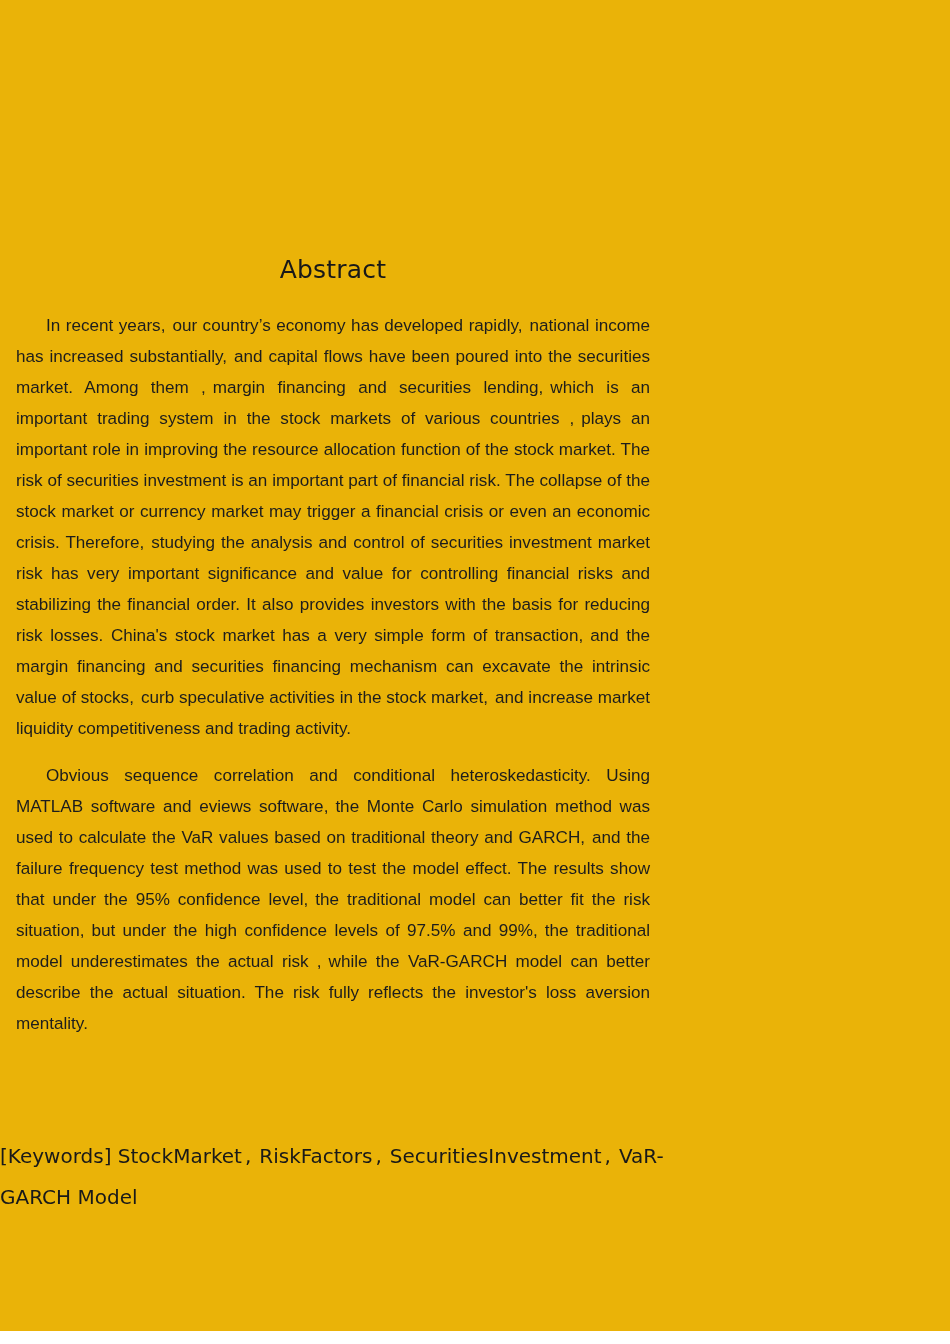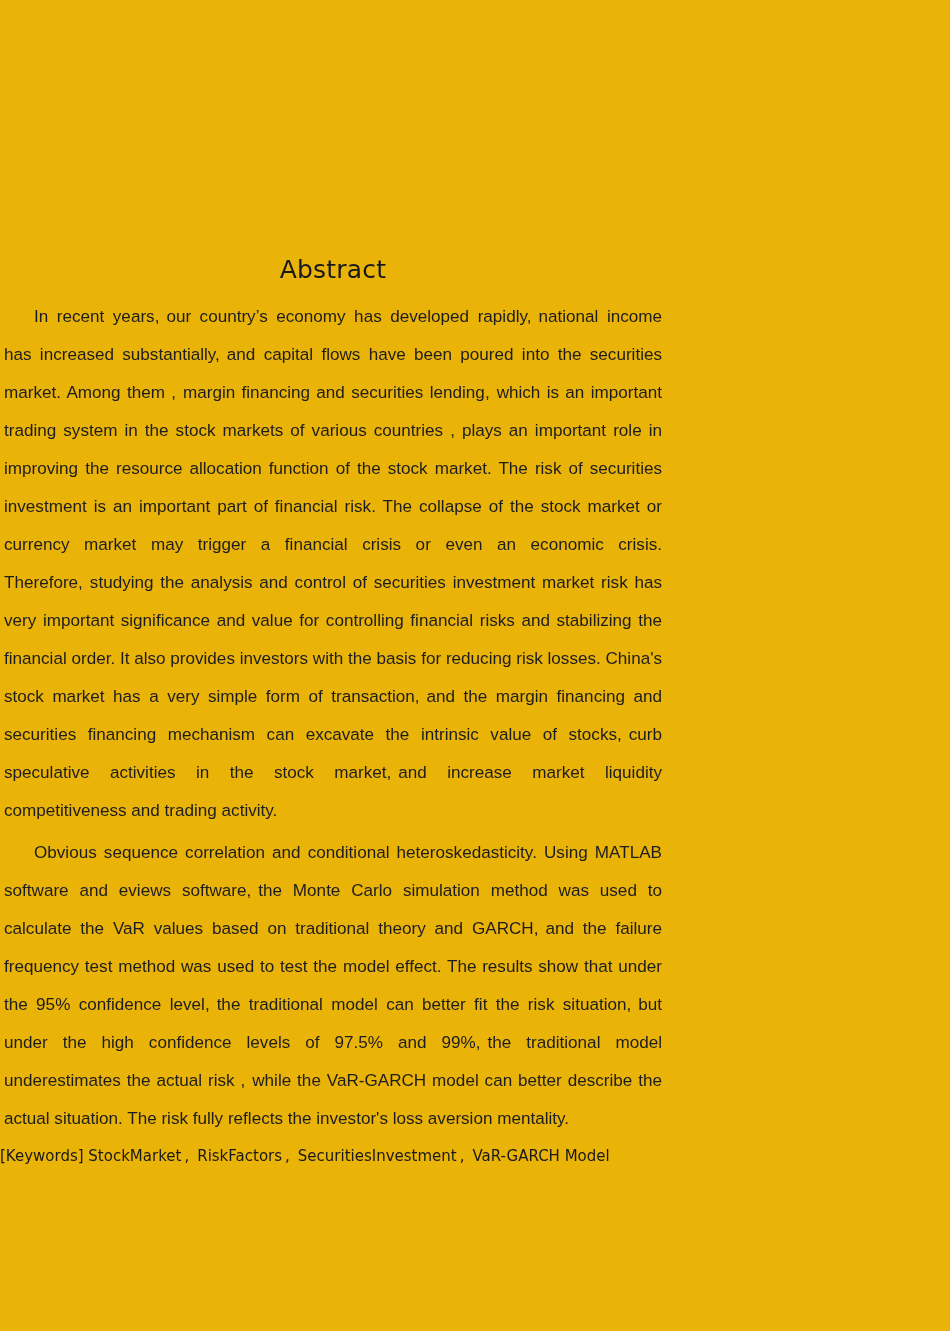--- a/index.html
+++ b/index.html
@@ -40,25 +40,25 @@
   }
 
   .body-block {
     position: absolute;
     top: 294px;
     left: 0;
     width: 666px;
   }
 
   p.para {
-    margin: 4px;
+    margin: 16px;
     padding: 0;
     font-family: "Liberation Sans", sans-serif;
     font-size: 17.1px;
-    line-height: 38px;
+    line-height: 31px;
     text-align: justify;
     text-justify: inter-word;
     color: #1d1d1d;
     word-spacing: 0px;
     text-indent: 30px;
   }
 
   
   .cm {
     letter-spacing: 0px;
@@ -69,21 +69,21 @@
     position: absolute;
     top: 1136px;
     left: 0;
     width: 680px;
   }
 
   p.keywords {
     margin: 0;
     padding: 0;
     font-family: "DejaVu Sans", sans-serif;
-    font-size: 15px;
+    font-size: 20px;
     line-height: 41px;
     text-align: left;
     color: #191919;
     text-indent: 0;
   }
   .keywords .kcm {
     padding-left: 3px;
     padding-right: 8px;
   }
 </style>

